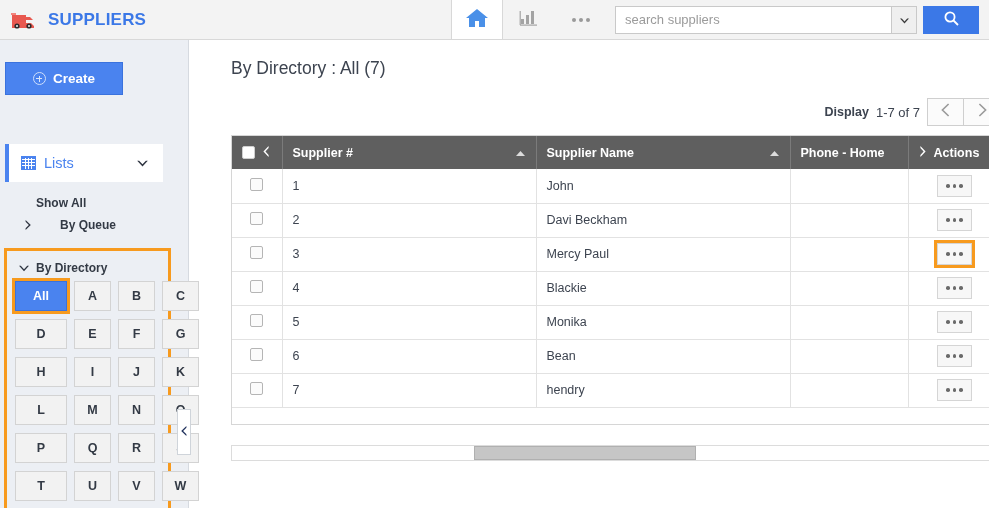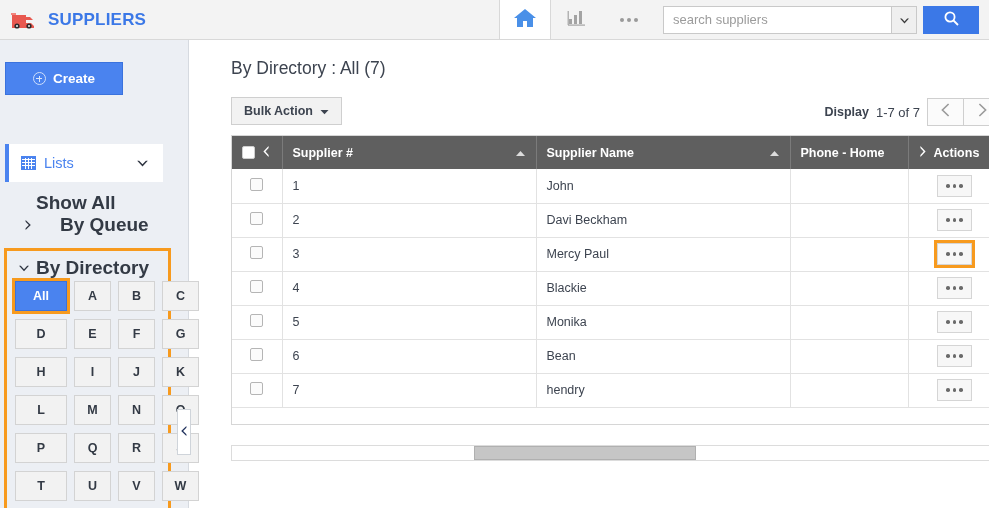--- a/index.html
+++ b/index.html
@@ -26,21 +26,21 @@
   .tb-btn {
     height: 39px; width: 52px; display: flex; align-items: center; justify-content: center;
     cursor: pointer;
   }
   .tb-home { background: #ffffff; border-left: 1px solid #d8d8d8; border-right: 1px solid #d8d8d8; }
   .tb-chart, .tb-more { background: transparent; }
   .dots3 { display: flex; gap: 3px; }
   .dots3 i { width: 4px; height: 4px; border-radius: 50%; background: #9a9a9a; display: block; }
   .searchwrap { display: flex; align-items: center; margin-left: 8px; }
   .search-input {
-    width: 228px; height: 28px; border: 1px solid #c9c9c9; border-right: none;
+    width: 276px; height: 28px; border: 1px solid #c9c9c9; border-right: none;
     background: #fff; padding: 0 9px; font-size: 13px; color: #333;
     font-family: "Liberation Sans", sans-serif; outline: none;
   }
   .search-input::placeholder { color: #9b9b9b; }
   .search-caret {
     width: 26px; height: 28px; border: 1px solid #c9c9c9; background: #efefef;
     display: flex; align-items: center; justify-content: center; cursor: pointer;
   }
   .search-go {
     width: 56px; height: 28px; background: #3b78e7; margin-left: 6px; margin-right: 10px;
@@ -77,21 +77,21 @@
     cursor: pointer;
   }
   .grid-icon { width: 15px; height: 14px; margin-right: 8px; }
   .lists-label { color: #4a83ef; font-size: 14.5px; }
   .lists-caret { margin-left: auto; margin-right: 14px; }
 
   .nav-row {
     position: absolute; left: 0; width: 175px; height: 26px;
     display: flex; align-items: center; cursor: pointer;
   }
-  .nav-label { font-size: 19px; font-weight: bold; color: #333a45; }
+  .nav-label { font-size: 12px; font-weight: bold; color: #333a45; }
   .nav-chev { width: 16px; display: flex; justify-content: center; margin-right: 4px; }
 
   .directory-box {
     position: absolute; left: 4px; top: 208px; width: 167px; height: 300px;
     border: 3px solid #f79a1e; border-bottom: none;
     background: #eceff4;
   }
   .alpha-grid {
     position: absolute; left: 8px; top: 30px;
     display: grid; grid-template-columns: 52px 37px 37px 37px;
@@ -357,28 +357,20 @@
             <path d="M6.4 1 L1.2 6 L6.4 11 L6.4 9.2 L3.1 6 L6.4 2.8 Z" fill="#20315c"></path>
           </svg>
       </span>
     </div>
   </div>
 
   <div class="main">
 
     <div class="page-title">By Directory : All (7)</div>
 
-    <button class="bulk-btn">
-      <span>Bulk Action</span>
-      <span>
-        <svg width="9" height="6" viewBox="0 0 9 6">
-            <path d="M0.5 1 L4.5 5.2 L8.5 1 Z" fill="#3d4450"></path>
-          </svg>
-      </span>
-    </button>
 
     <div class="display-area">
       <span class="display-label">Display</span>
       <span class="range-text">1-7 of 7</span>
       <div style="display:flex;">
         <div class="pager-btn">
           <span>
             <svg width="9" height="14" viewBox="0 0 9 14">
                 <path d="M7.6 1 L1.4 7 L7.6 13" fill="none" stroke="#9a9a9a" stroke-width="1.6"></path>
               </svg>

